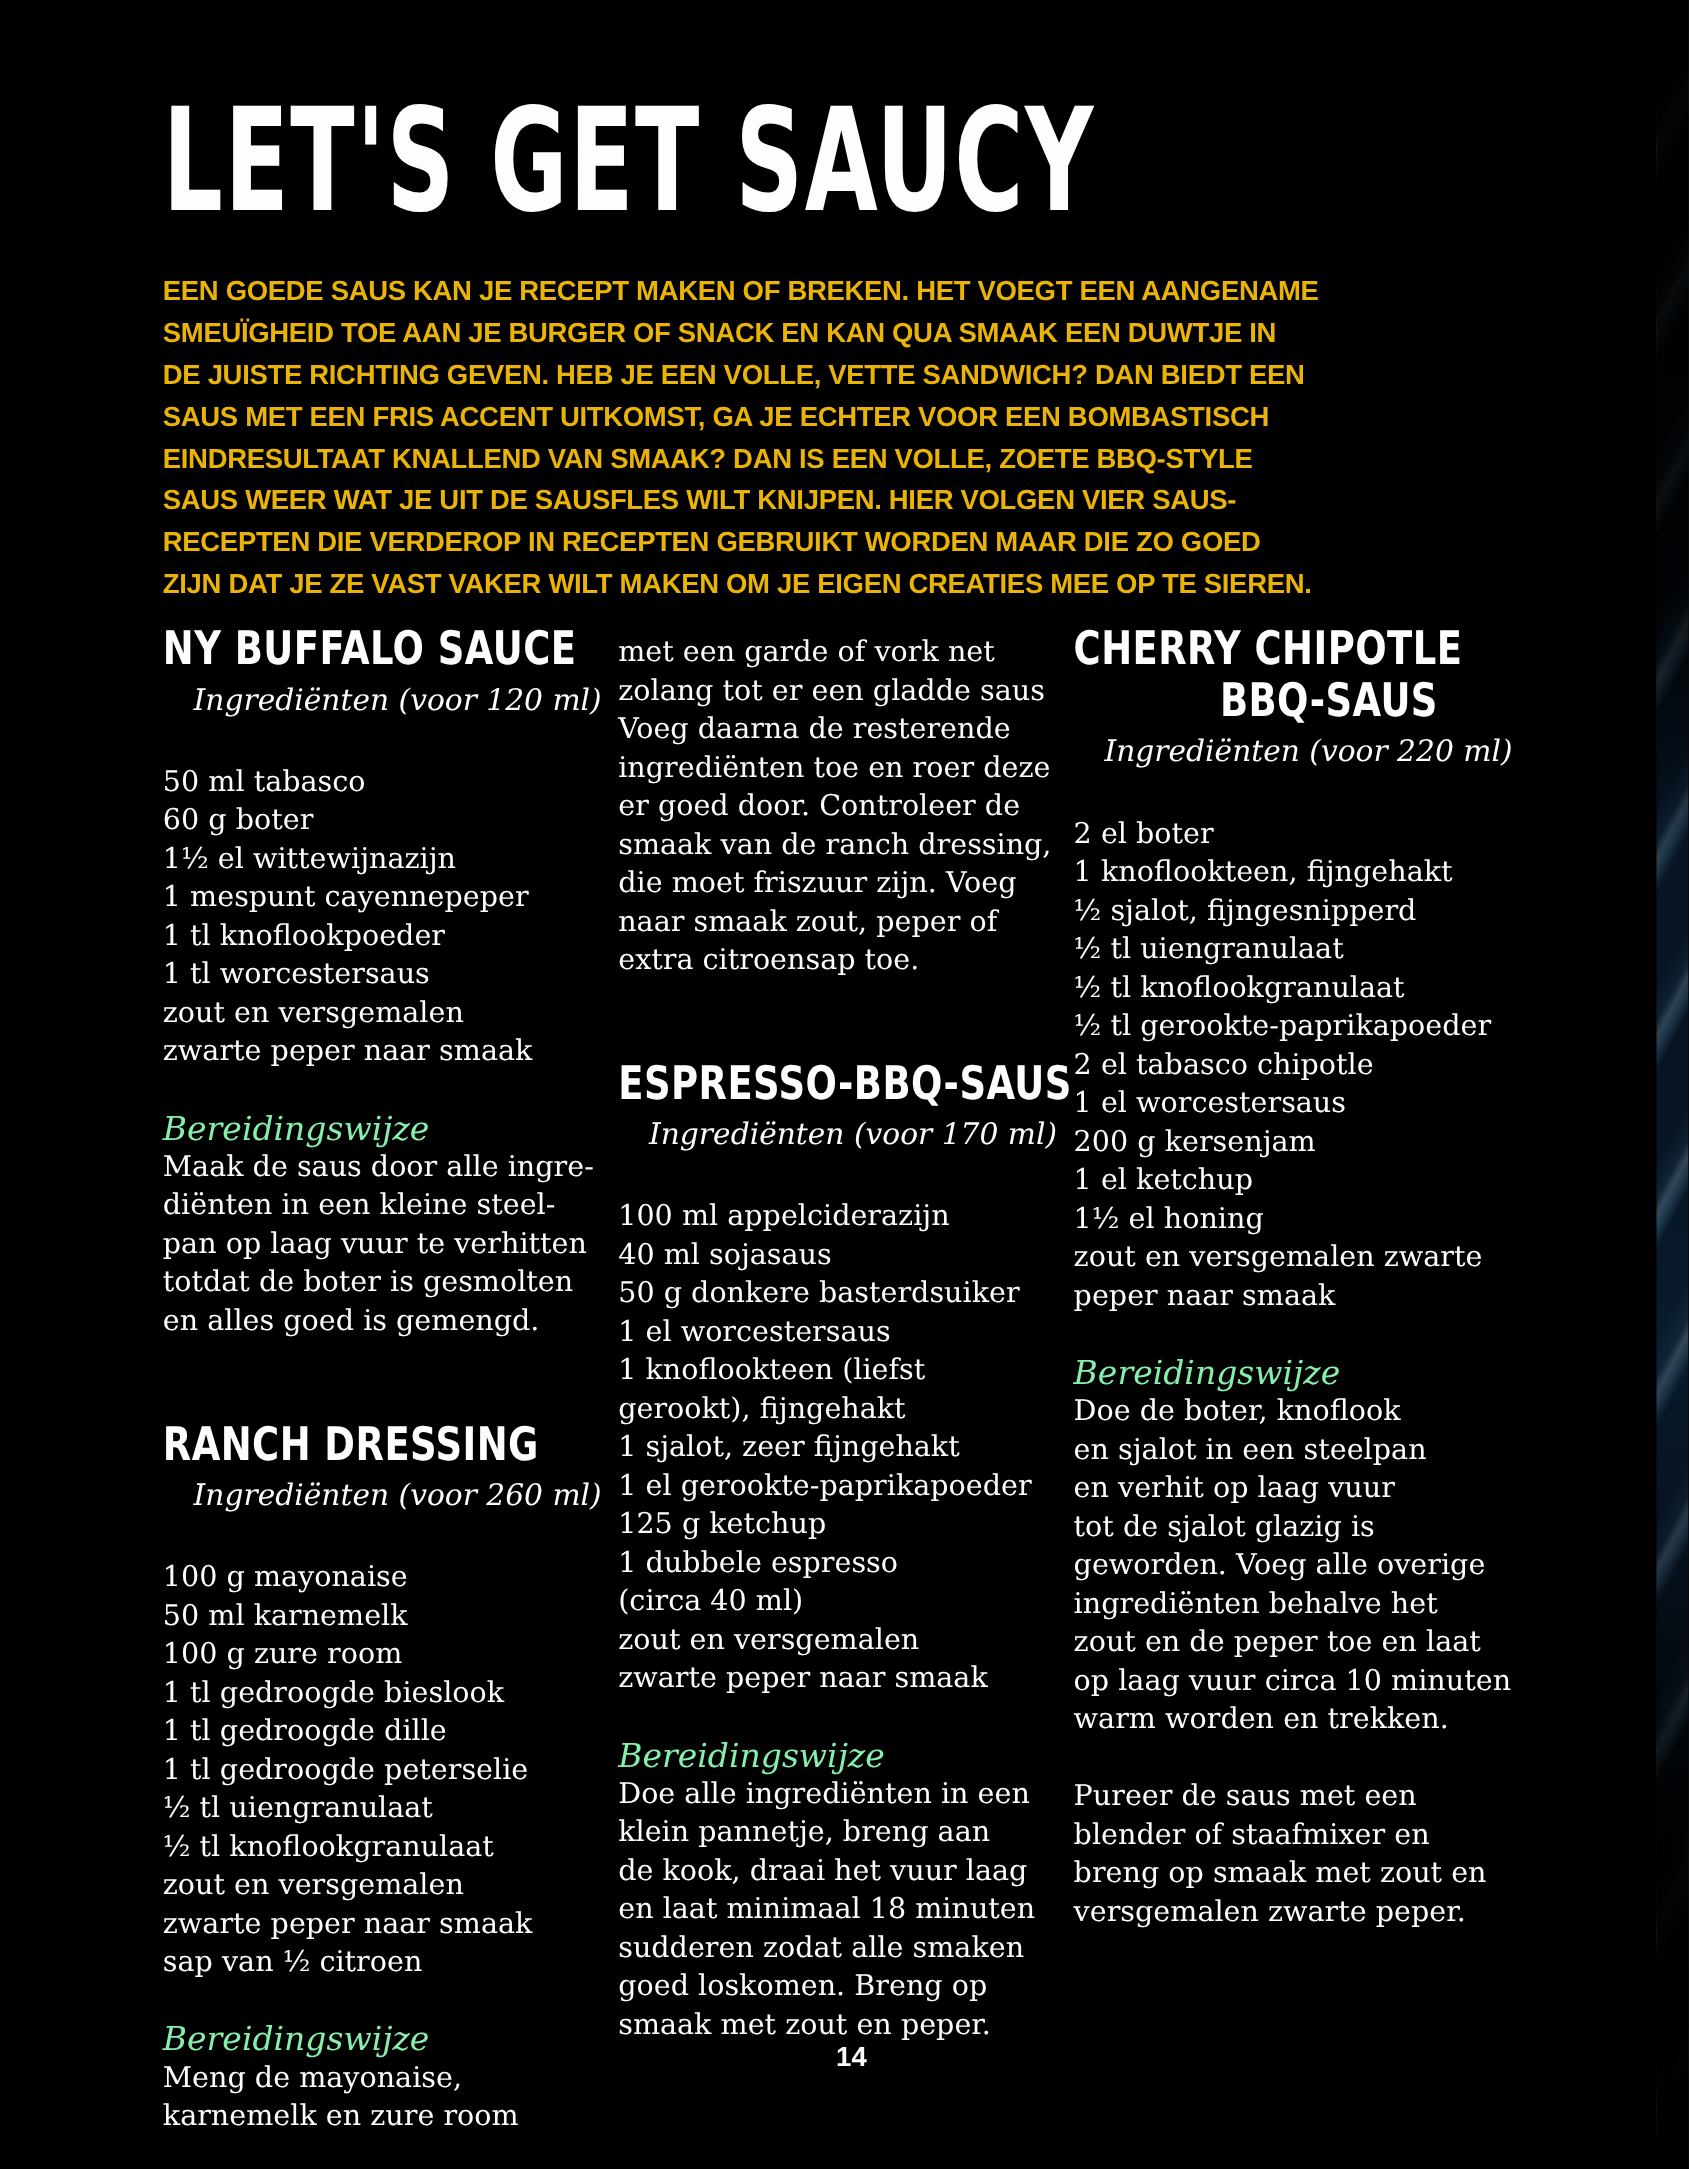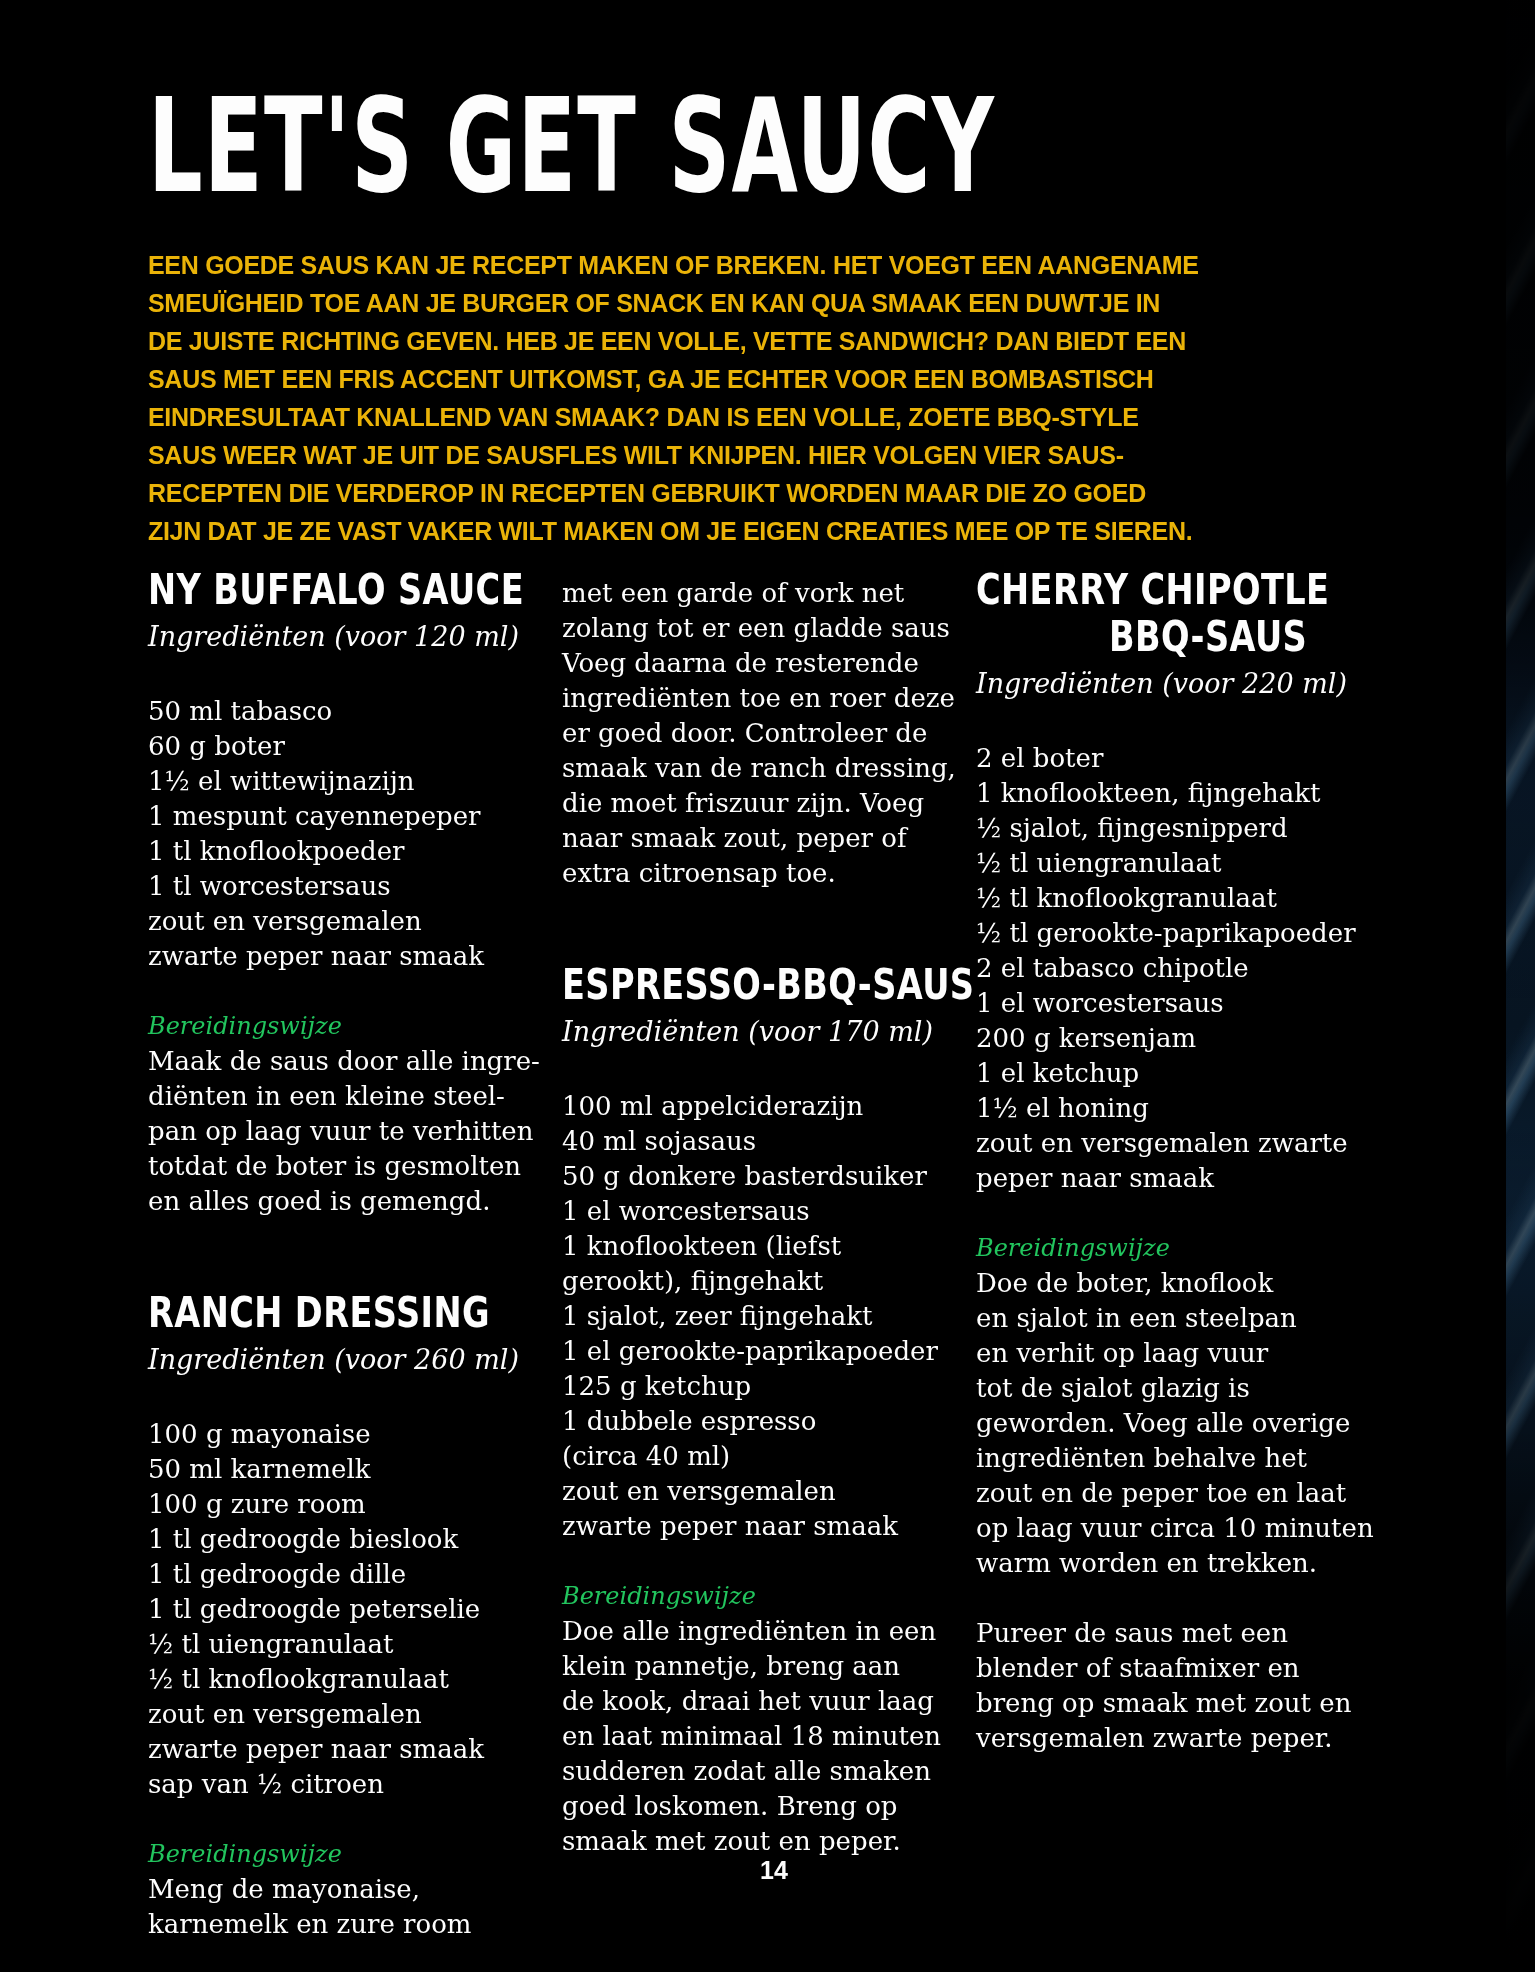--- a/index.html
+++ b/index.html
@@ -34,30 +34,30 @@
   .b-title { margin-bottom:6px; }
   .block + .b-title { margin-top:70px; }
   .b-title .line {
     font-family:"DejaVu Sans", sans-serif; font-weight:bold;
     font-size:42px; line-height:47px; letter-spacing:0.5px;
     transform:scale(0.8,1); transform-origin:left top; color:#fdfdfd;
   }
   .b-subtitle { margin-bottom:40px; }
   .b-subtitle .line {
     font-family:"DejaVu Serif", serif; font-style:italic;
-    font-size:27px; line-height:35px; color:#fdfdfd;
+    font-size:27px; line-height:35px; color:#fdfdfd;margin-left:28px;
   }
   .b-ingredients .line, .b-para .line {
     font-family:"DejaVu Serif", serif;
     font-size:26px; line-height:35px; color:#fdfdfd;
   }
   .b-label { margin-top:35px; }
   .b-label .line {
     font-family:"DejaVu Serif", serif; font-style:italic;
-    font-size:24px; line-height:35px; color:#22c55e;
+    font-size:30px; line-height:35px; color:#86efac;
   }
   .b-para.gap-before { margin-top:35px; }
   .col > .b-para:first-child { margin-top:10px; }
   .col > .b-title:first-child { margin-top:0;text-align:right; }
 
   .page-number {
     position:absolute; left:0; top:1856px; width:1252px;
     text-align:center;
     font-family:"Liberation Sans", sans-serif; font-weight:bold;
     font-size:25px; color:#fdfdfd;

